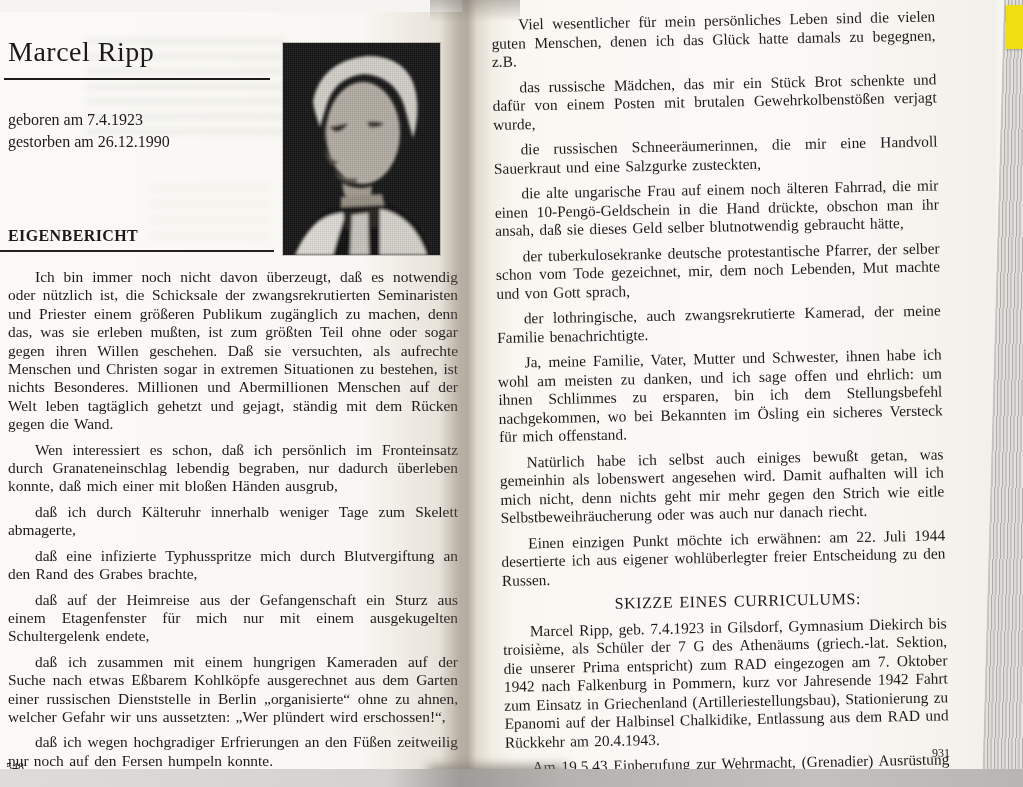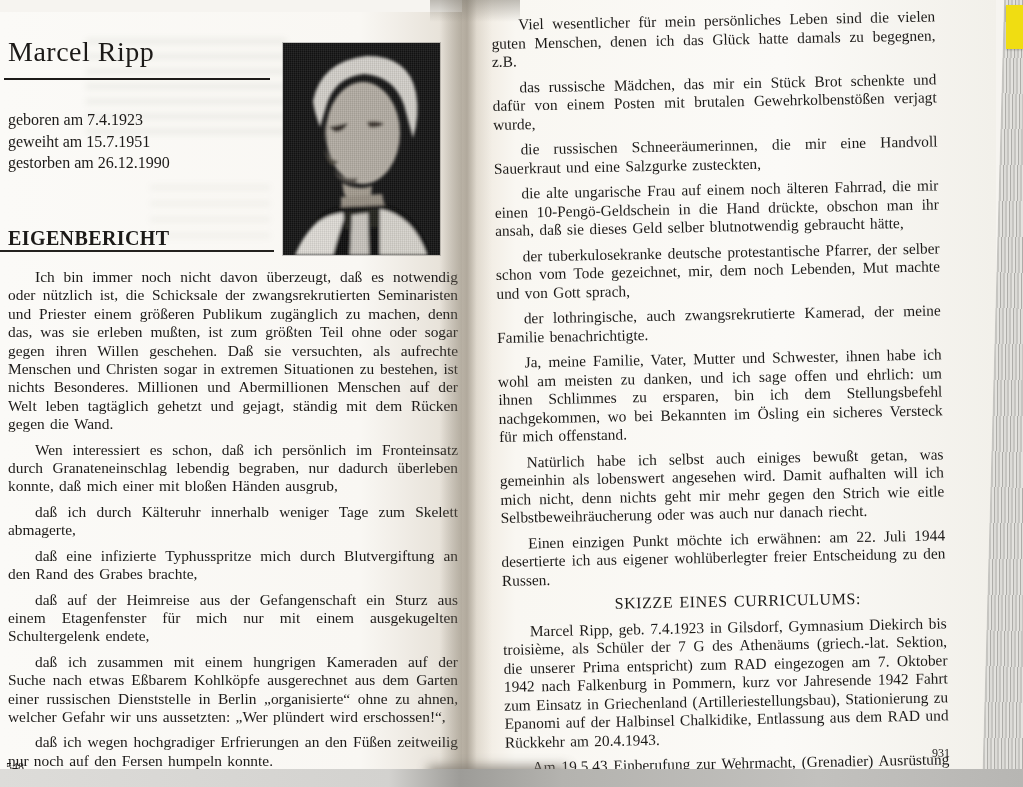--- a/index.html
+++ b/index.html
@@ -61,21 +61,21 @@
 
   
   .lp-title{
     position:absolute;left:8px;top:24px;
     font-size:28px;letter-spacing:.5px;font-weight:400;margin:0;
   }
   .lp-rule-title{position:absolute;left:4px;top:66px;width:266px;height:2px;background:#1d1b19;}
   .lp-dates{position:absolute;left:8px;top:97px;font-size:16px;line-height:21.5px;}
   .lp-section{
     position:absolute;left:8px;top:215px;
-    font-size:20px;font-weight:bold;letter-spacing:.4px;
+    font-size:16px;font-weight:bold;letter-spacing:.4px;
   }
   .lp-rule-section{position:absolute;left:0;top:238px;width:274px;height:2px;background:#24221f;}
   .lp-photo{
     position:absolute;left:283px;top:31px;width:157px;height:212px;
     box-shadow:0 0 0 1px rgba(0,0,0,.2);
     overflow:hidden;background:#141414;
   }
   .lp-photo .grain{
     position:absolute;left:0;top:0;right:0;bottom:0;
     background:repeating-linear-gradient(90deg,rgba(255,255,255,.05) 0 1px,rgba(0,0,0,.05) 1px 2px),
@@ -108,21 +108,20 @@
 
   <div class="page-left">
     <div class="bleed bleed-1"></div>
     <div class="bleed bleed-2"></div>
 
     <h1 class="lp-title">Marcel Ripp</h1>
     <div class="lp-rule-title"></div>
 
     <div class="lp-dates">
       <div>geboren am 7.4.1923</div>
-      <div>geweiht am 15.7.1951</div>
       <div>gestorben am 26.12.1990</div>
     </div>
 
     <div class="lp-section">EIGENBERICHT</div>
     <div class="lp-rule-section"></div>
 
     <div class="lp-photo">
       <svg width="157" height="212" viewBox="0 0 157 212">
         <defs>
             <filter id="ph-blur">

